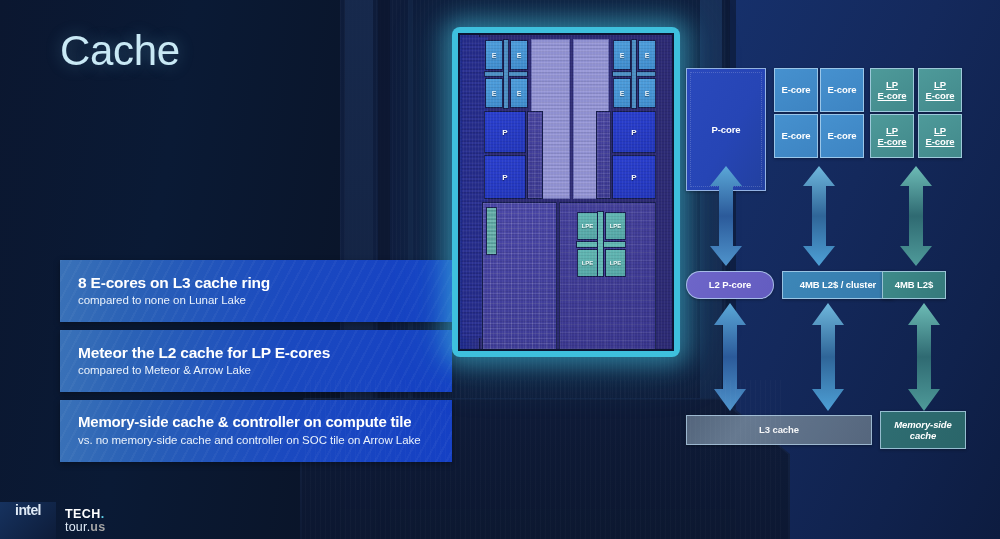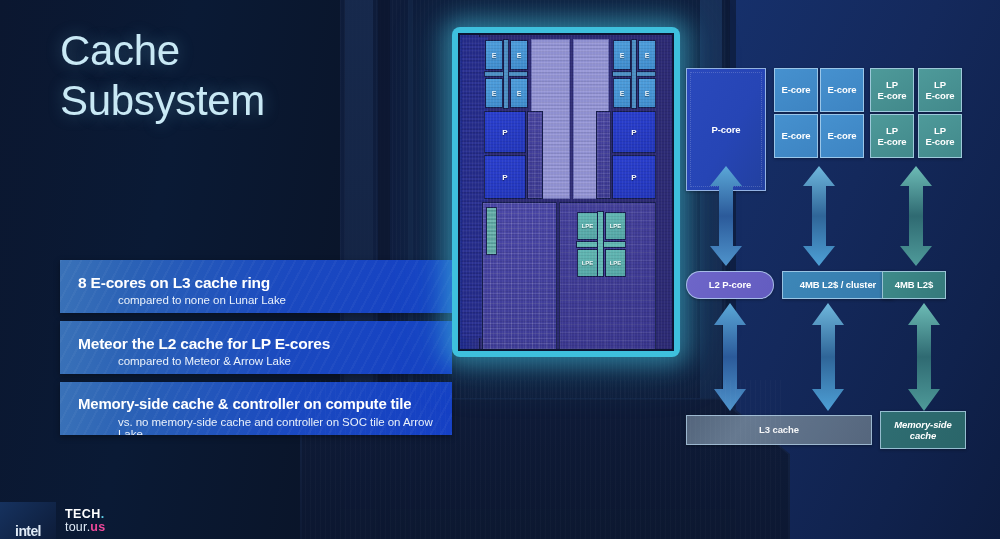--- a/index.html
+++ b/index.html
@@ -43,31 +43,31 @@
     z-index:2; }
 
   
   .title { position:absolute; left:60px; top:26px; width:330px;
     font-size:42px; line-height:1.19; font-weight:300; letter-spacing:-0.3px;
     color:#c9e9f5; text-shadow:0 0 16px rgba(120,200,235,.35); }
   .title div { white-space:nowrap; }
 
   
   .bullets { position:absolute; left:60px; top:260px; width:392px; }
-  .bullet { position:relative; width:392px; height:53px; margin-bottom:8px;
+  .bullet { position:relative; width:392px; height:62px; margin-bottom:8px;
     padding:13px 0 4px 18px;
     background:linear-gradient(97deg,#3a72b8 0%,#2b62b6 18%,#1a49c0 58%,#1540c4 100%);
     box-shadow:0 2px 6px rgba(0,0,0,.35);
     overflow:hidden; }
   .bullet::before { content:""; position:absolute; inset:0;
     background:repeating-linear-gradient(118deg, rgba(255,255,255,.035) 0 2px, transparent 2px 9px); }
   .bullet .hl { position:relative; font-size:15.5px; font-weight:bold; color:#ffffff;
     letter-spacing:-0.2px; line-height:1.25; }
   .bullet .sub { position:relative; font-size:11.5px; color:#e9f1fb; margin-top:2px;
-    letter-spacing:-0.05px;margin-left:40px; }
+    letter-spacing:-0.05px; }
   .bullet.b3 .hl { font-size:15px; }
 
   
   .die-glow { position:absolute; left:452px; top:27px; width:228px; height:330px;
     border-radius:8px;
     box-shadow:0 0 22px 8px rgba(74,200,225,.45), 0 0 46px 16px rgba(50,160,200,.22);
     background:#3ec0dd; }
   .die { position:absolute; left:458px; top:33px; width:216px; height:318px;
     background:#2c2a74; border:2px solid #0d1533; overflow:hidden; }
   .die-hatch { position:absolute; inset:0; z-index:9; pointer-events:none;
@@ -109,61 +109,60 @@
   
   .diagram { position:absolute; left:686px; top:60px; width:300px; height:460px; }
   .box { position:absolute; border:1px solid rgba(190,222,245,.72);
     display:flex; flex-direction:column; align-items:center; justify-content:center;
     color:#ffffff; font-size:9.5px; font-weight:bold; text-align:center;
     letter-spacing:-0.1px; line-height:1.18;
     box-shadow:0 1px 3px rgba(0,0,0,.3); }
   .box.dot::after { content:""; position:absolute; inset:3px; border:1px dotted rgba(255,255,255,.18); }
   .c-p   { background:linear-gradient(120deg,#2a49bd 0%,#2645b5 55%,#22409f 100%); }
   .c-e   { background:linear-gradient(150deg,#4691cf,#3d84c2); }
-  .c-lpe { background:linear-gradient(150deg,#4e9a9a,#42898b); }
+  .c-lpe { background:linear-gradient(150deg,#4e9a9a,#42898b);text-decoration:underline; }
   .c-l2p { background:linear-gradient(120deg,#6e66c9,#635cc0); }
   .c-l2e { background:linear-gradient(120deg,#3d87b8,#3579ab); }
   .c-l2l { background:linear-gradient(120deg,#3e8b8a,#35797b); }
   .c-l3  { background:linear-gradient(120deg,#56687f 0%,#6a7d94 30%,#58697f 100%); opacity:.96; }
   .c-ms  { background:linear-gradient(120deg,#2f6e73,#2a6569);font-style:italic; }
 
   .arrow { position:absolute; }
 
   
   .logo { position:absolute; left:0; top:502px; width:120px; height:37px;
     display:flex; align-items:center; }
   .logo-intel { width:56px; height:37px; background:linear-gradient(135deg,#16325f,#0d1c39);
-    display:flex; align-items:flex-end; justify-content:center;
+    display:flex; align-items:flex-start; justify-content:center;
     font-size:14px; font-weight:bold; color:#dfeaf6; letter-spacing:-0.6px; }
   .logo-tt { margin-left:9px; line-height:1.0; }
   .logo-tt .t1 { font-size:12.5px; font-weight:bold; color:#ffffff; letter-spacing:.4px; }
   .logo-tt .t1 i { color:#5fd0e8; font-style:normal; }
   .logo-tt .t2 { font-size:12.5px; color:#dfeaf6; letter-spacing:.2px; margin-top:0px; }
-  .logo-tt .t2 b { color:#ec4899;margin-top:32px; }
+  .logo-tt .t2 b { color:#a3a3a3;margin-top:32px; }
 </style>
 </head>
 <body>
 
 <div class="slide">
 
   <div class="bg-left"></div>
   <div class="bg-mid"></div>
   <div class="bg-right"></div>
   <div class="hatch"></div>
   <div class="stripe s1"></div>
   <div class="stripe s2"></div>
   <div class="stripe s5"></div>
   <div class="stripe s3"></div>
   <div class="stripe s4"></div>
   <div class="chip-frame"></div>
   <div class="chip-inner-stripes"></div>
 
   <div class="title">
     <div>Cache</div>
-    <div>Subsystem</div>
   </div>
 
   <div class="bullets">
     <div class="bullet b1">
       <div class="hl">8 E-cores on L3 cache ring</div>
       <div class="sub">compared to none on Lunar Lake</div>
     </div>
     <div class="bullet b2">
       <div class="hl">Meteor the L2 cache for LP E-cores</div>
       <div class="sub">compared to Meteor &amp; Arrow Lake</div>

